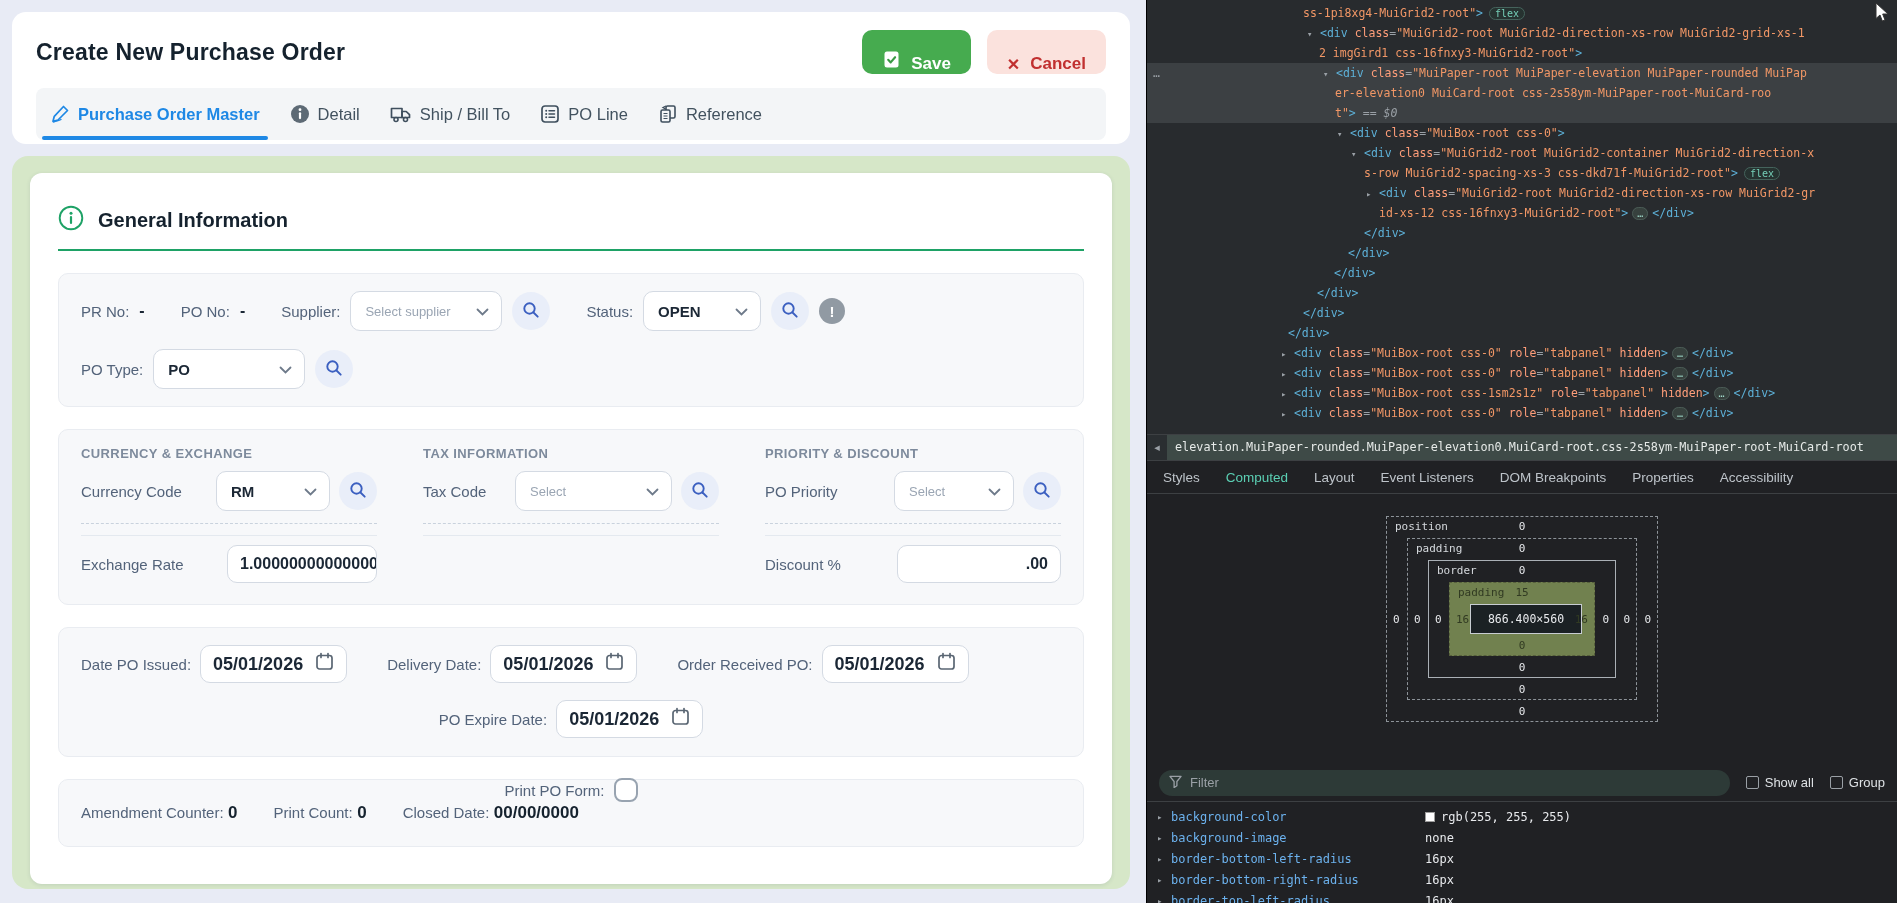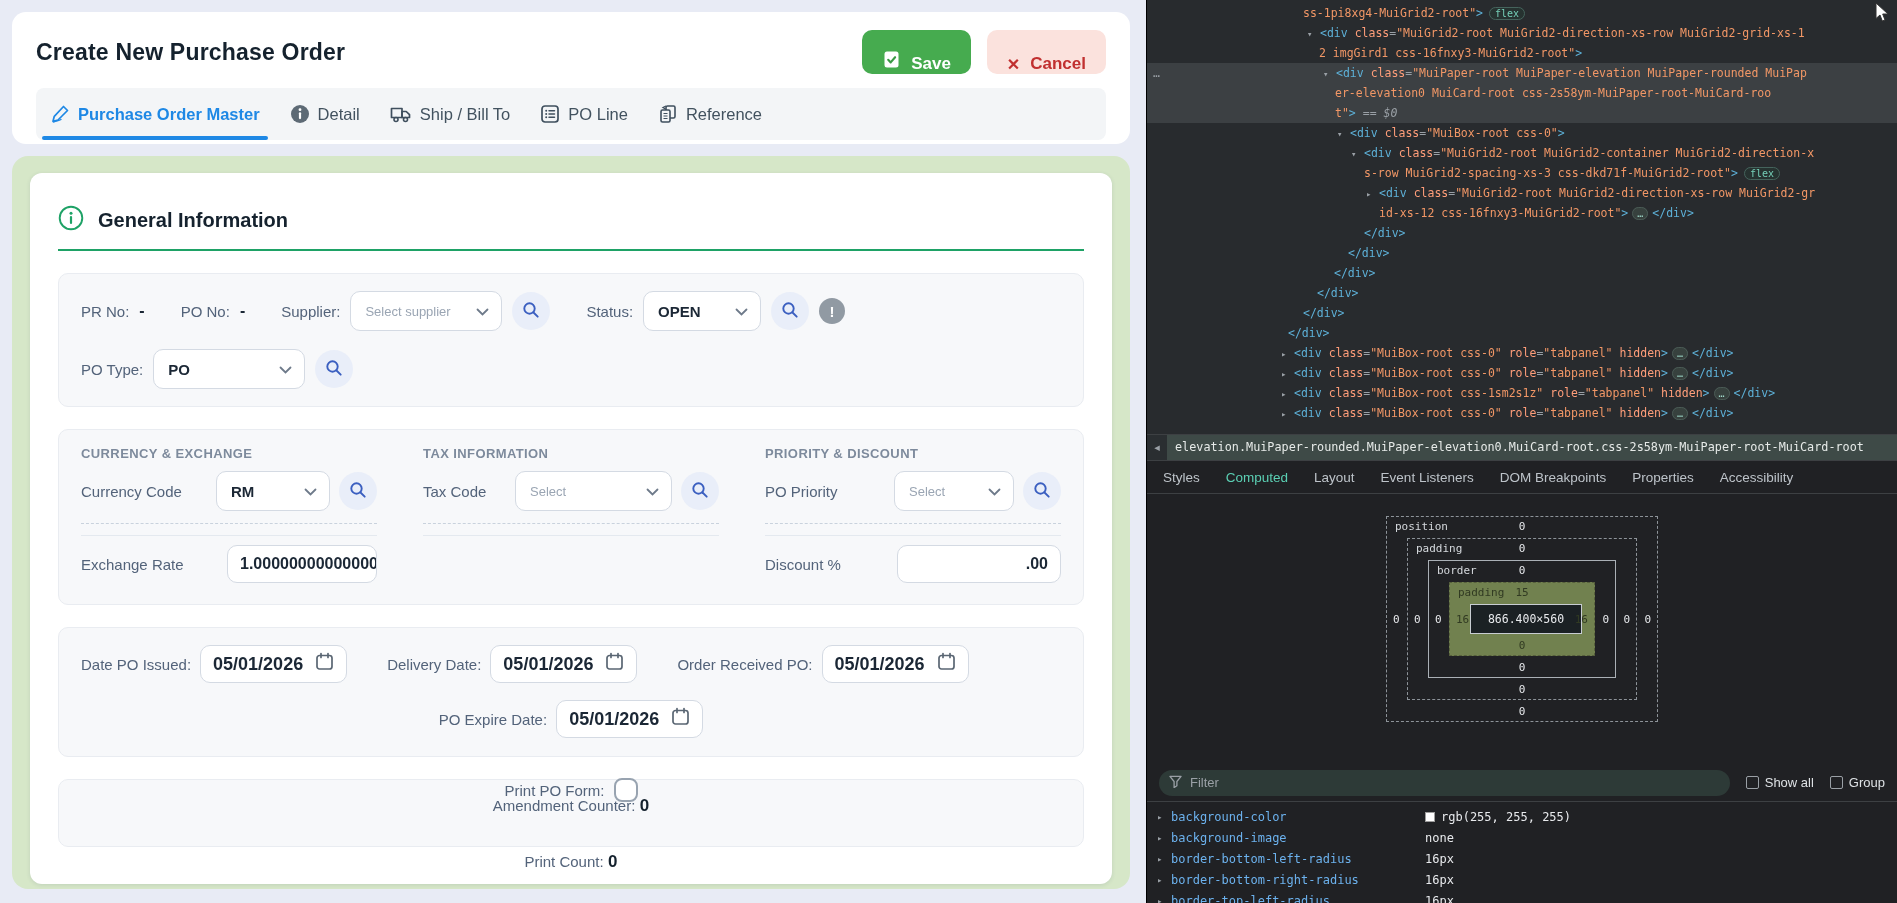--- a/index.html
+++ b/index.html
@@ -50,21 +50,21 @@
   .tinput { background:#fff; border:1.5px solid #d4dae3; border-radius:10px; height:38px; display:flex; align-items:center; padding:0 12px; font-size:16px; font-weight:700; color:#1b2735; overflow:hidden; white-space:nowrap; }
   .tinput.rt { justify-content:flex-end; }
   .wEx { width:150px; } .wTx { width:194px; } .wDc { width:164px; }
 
   .daterow { display:flex; align-items:center; gap:40px; height:40px; }
   .daterow + .daterow { margin-top:16px;flex-direction:column; }
   .dfield { display:flex; align-items:center; gap:9px; }
   .datebox { background:#fff; border:1.5px solid #d4dae3; border-radius:10px; height:38px; display:flex; align-items:center; gap:12px; padding:0 12px; font-size:18px; font-weight:700; color:#1b2735; }
   .chk { width:24px; height:24px; border:2px solid #98a3b0; border-radius:8px; background:#fff; cursor:pointer; }
 
-  .cntr { display:flex; align-items:center; gap:36px; height:34px;flex-direction:column; }
+  .cntr { display:flex; align-items:center; gap:36px; height:34px; }
   .cv { font-size:17px; font-weight:700; color:#15222e; }
 
   
   .dt { width:751px; height:903px; background:#202124; display:flex; flex-direction:column; position:relative; border-left:1px solid #000; color:#e8eaed; }
   .dt-tree { height:434px; background:#282b2e; overflow:hidden; padding-top:3px; font-family:"DejaVu Sans Mono", monospace; font-size:11.5px; position:relative; }
   .t-row { line-height:20px; height:20px; white-space:pre; position:relative; }
   .t-row.sel { background:#3c4043; }
   .arw { display:inline-block; width:13px; color:#9aa0a6; font-size:9px; vertical-align:middle; }
   .gutter { position:absolute; left:6px; top:0; color:#9aa0a6; letter-spacing:1px; }
   .sg-tag { color:#5db0d7; } .sg-at { color:#ff9e7a; } .sg-eq { color:#9aa0a6; }

